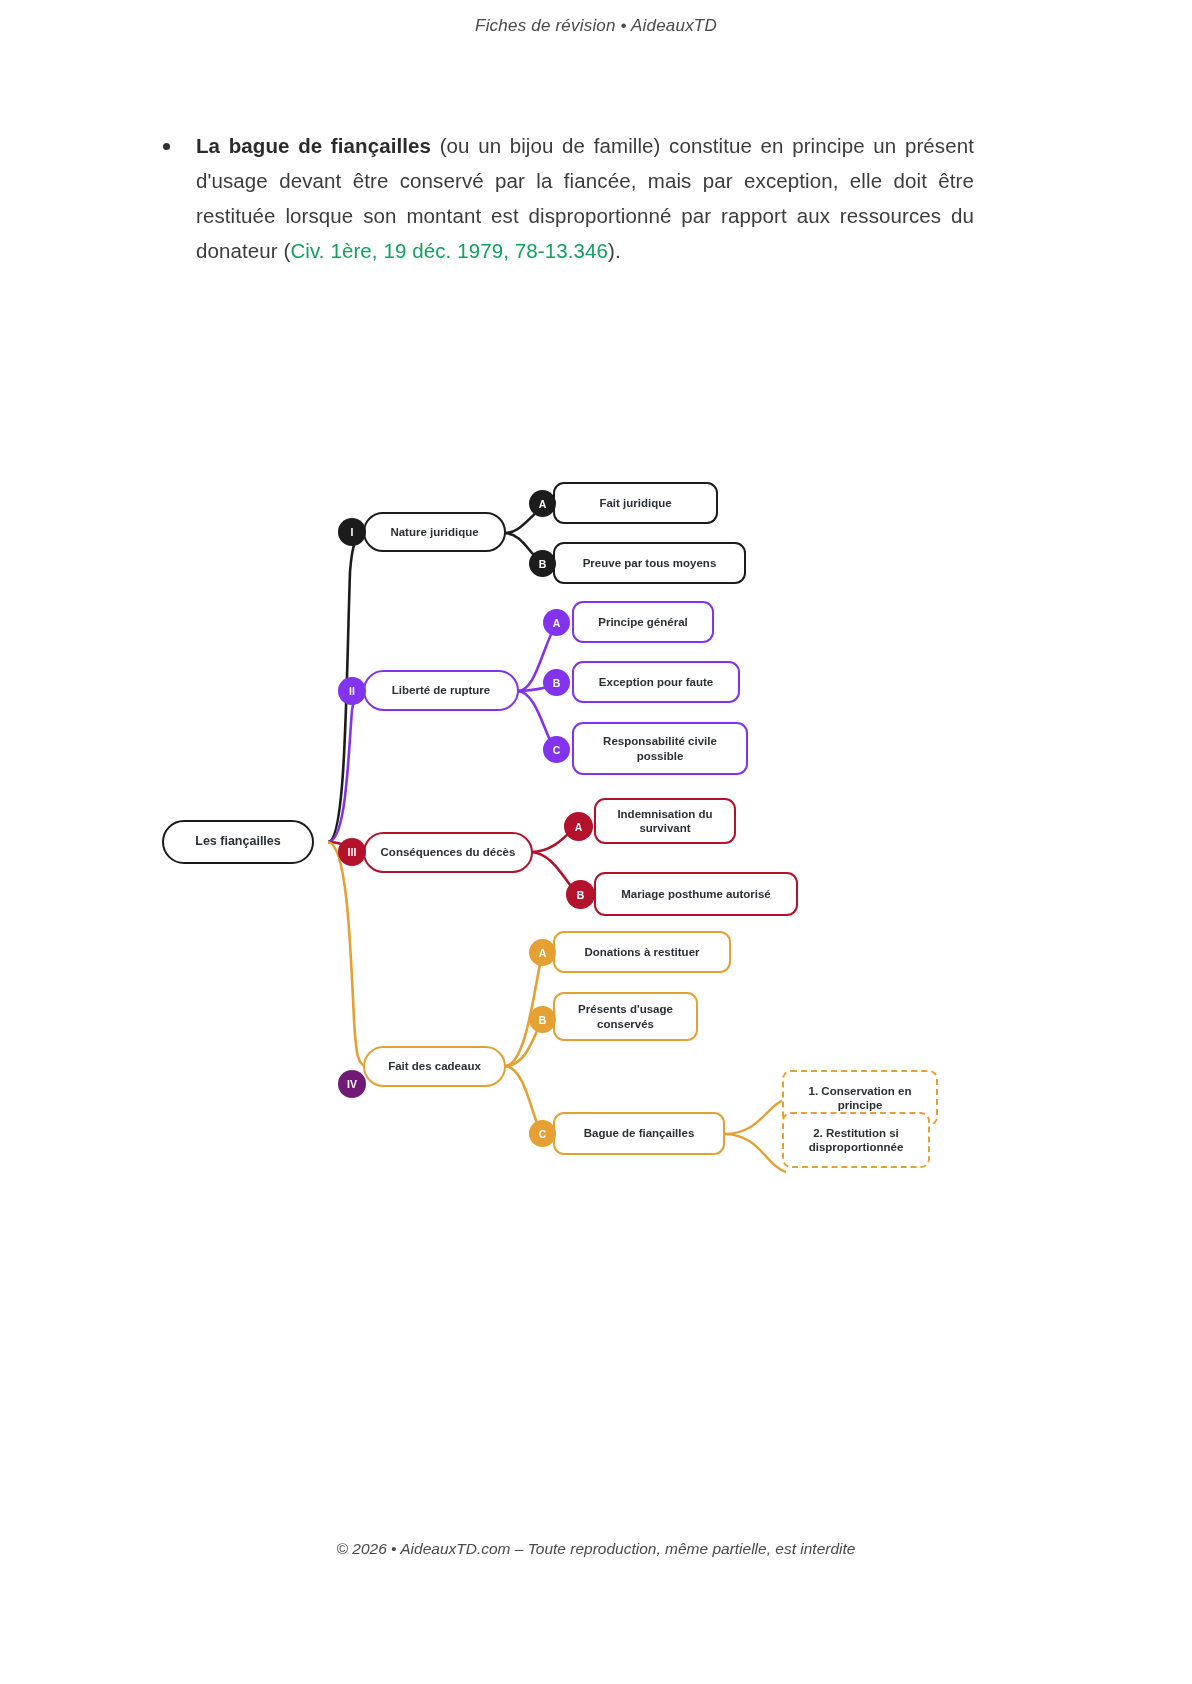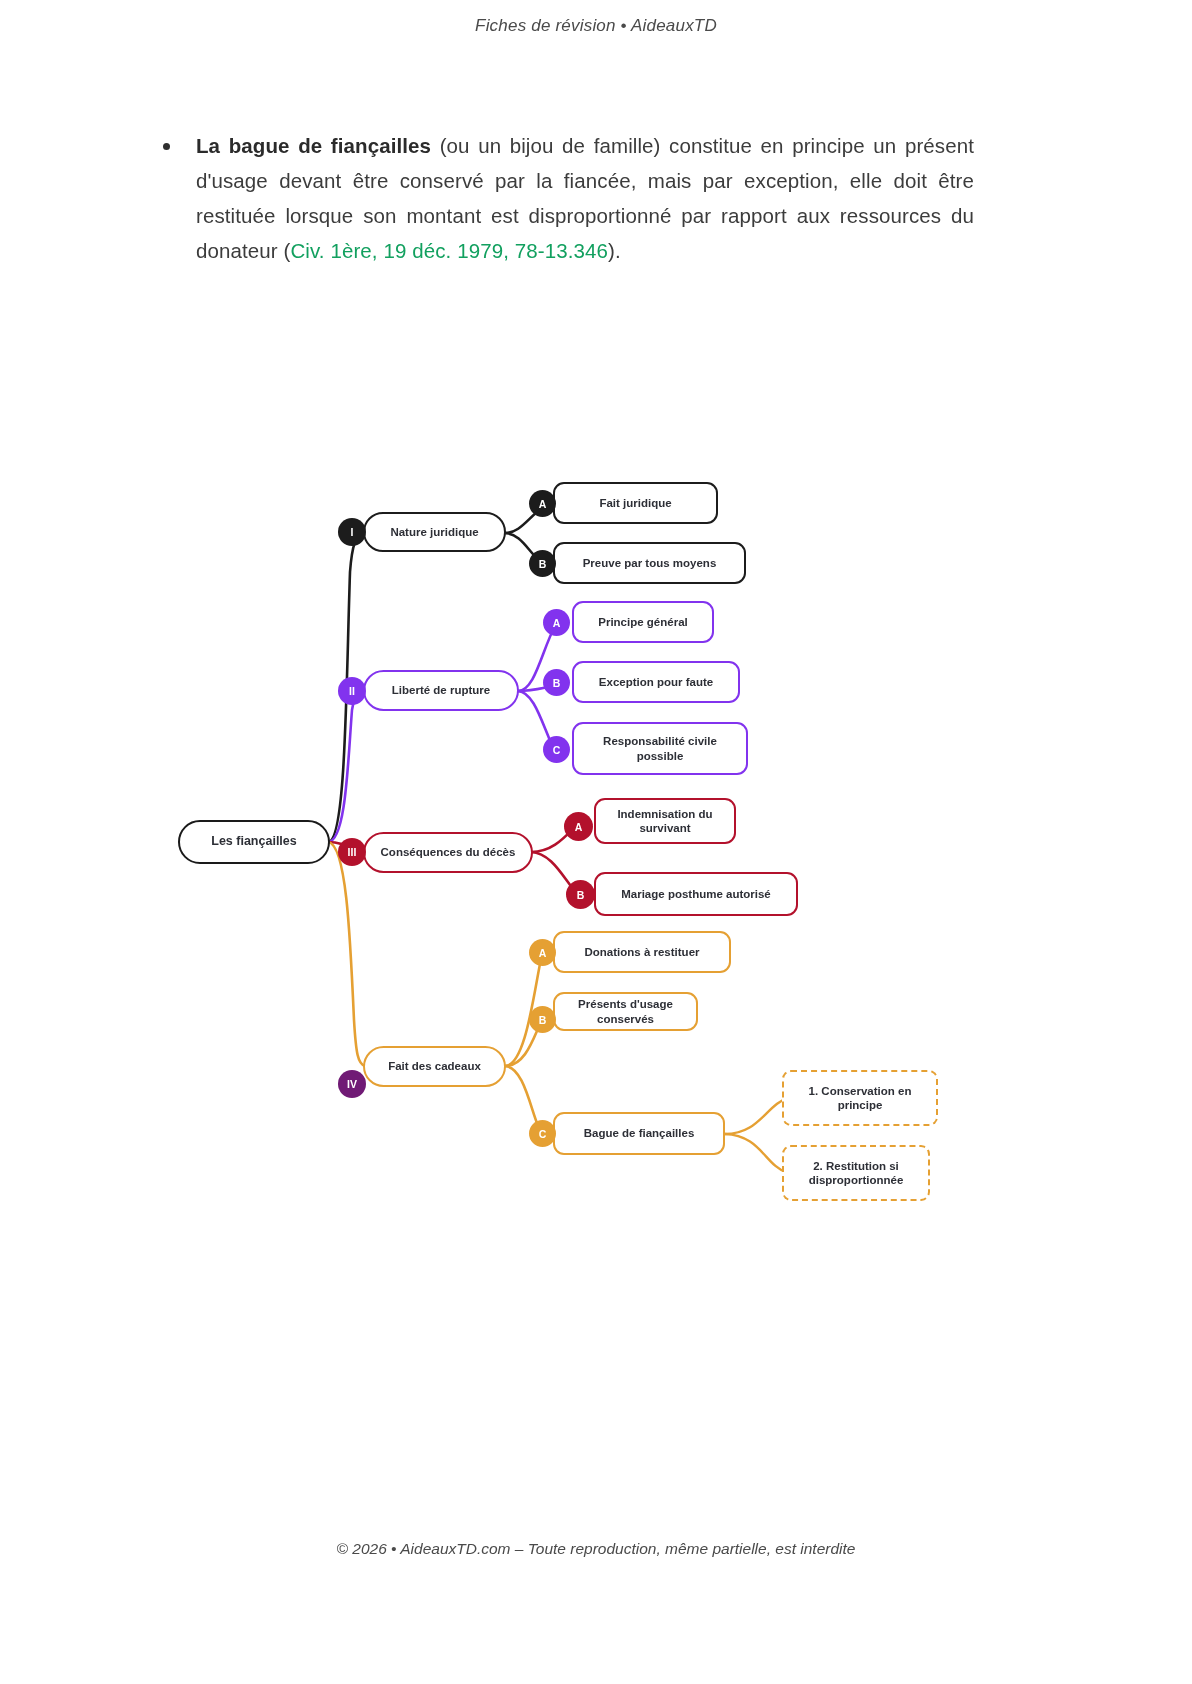--- a/index.html
+++ b/index.html
@@ -160,21 +160,21 @@
     <path d="M371,392 C394,393 406,424 418,434" fill="none" stroke="#b3112c" stroke-width="2.6"></path>
 
     <path d="M345,606 C366,606 374,530 382,494" fill="none" stroke="#e5a033" stroke-width="2.6"></path>
     <path d="M345,606 C366,606 374,576 381,562" fill="none" stroke="#e5a033" stroke-width="2.6"></path>
     <path d="M345,606 C366,607 372,660 382,674" fill="none" stroke="#e5a033" stroke-width="2.6"></path>
 
     <path d="M565,674 C600,674 606,644 630,637" fill="none" stroke="#e5a033" stroke-width="2.4"></path>
     <path d="M565,674 C600,675 606,706 626,712" fill="none" stroke="#e5a033" stroke-width="2.4"></path>
   </svg>
 
-  <div class="node root" style="left:18px; top:360px; width:152px; height:44px;">
+  <div class="node root" style="left:2px; top:360px; width:152px; height:44px;">
     <span>Les fiançailles</span>
   </div>
 
   <div class="badge" style="left:178px; top:58px; width:28px; height:28px; background:#1c1c1c;">
     <span>I</span>
   </div>
   <div class="node branch" style="left:203px; top:52px; width:143px; height:40px; border-color:#1c1c1c;">
     <span>Nature juridique</span>
   </div>
 
@@ -251,36 +251,36 @@
   <div class="badge" style="left:369px; top:479px; width:27px; height:27px; background:#e5a033;">
     <span>A</span>
   </div>
   <div class="node leaf" style="left:393px; top:471px; width:178px; height:42px; border-color:#e5a033;">
     <span>Donations à restituer</span>
   </div>
 
   <div class="badge" style="left:369px; top:546px; width:27px; height:27px; background:#e5a033;">
     <span>B</span>
   </div>
-  <div class="node leaf" style="left:393px; top:532px; width:145px; height:39px; border-color:#e5a033;">
+  <div class="node leaf" style="left:393px; top:532px; width:145px; height:49px; border-color:#e5a033;">
     <span>Présents d'usage conservés</span>
   </div>
 
   <div class="badge" style="left:369px; top:660px; width:27px; height:27px; background:#e5a033;">
     <span>C</span>
   </div>
   <div class="node leaf" style="left:393px; top:652px; width:172px; height:43px; border-color:#e5a033;">
     <span>Bague de fiançailles</span>
   </div>
 
   <div class="node leaf-dashed" style="left:622px; top:610px; width:156px; height:56px; border-color:#e5a033;">
     <span>1. Conservation en principe</span>
   </div>
 
-  <div class="node leaf-dashed" style="left:622px; top:685px; width:148px; height:56px; border-color:#e5a033;">
+  <div class="node leaf-dashed" style="left:622px; top:652px; width:148px; height:56px; border-color:#e5a033;">
     <span>2. Restitution si disproportionnée</span>
   </div>
 
 </div>
 
 <div class="page-footer">
   <span>© 2026 • AideauxTD.com – Toute reproduction, même partielle, est interdite</span>
 </div>
 
 </body></html>

